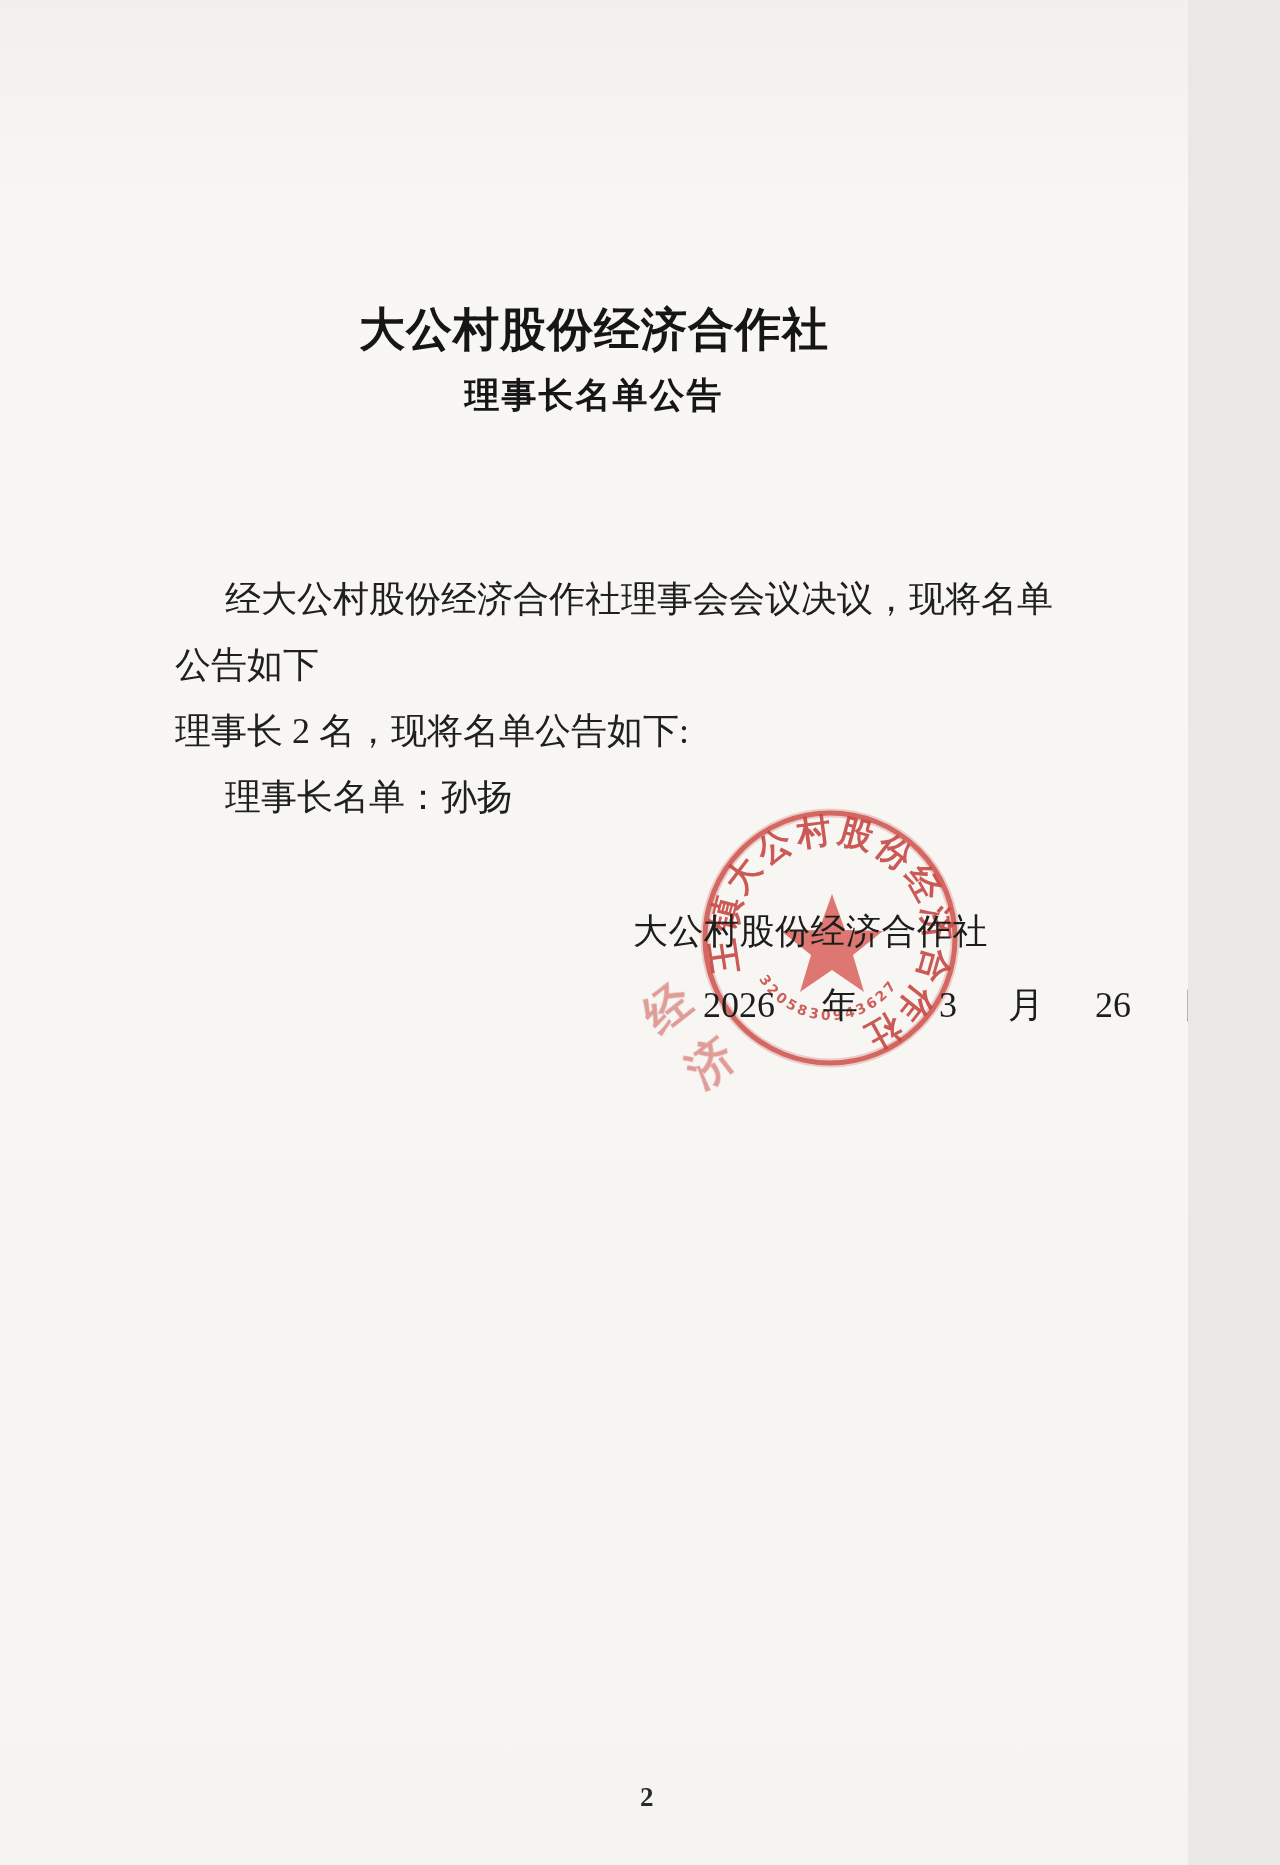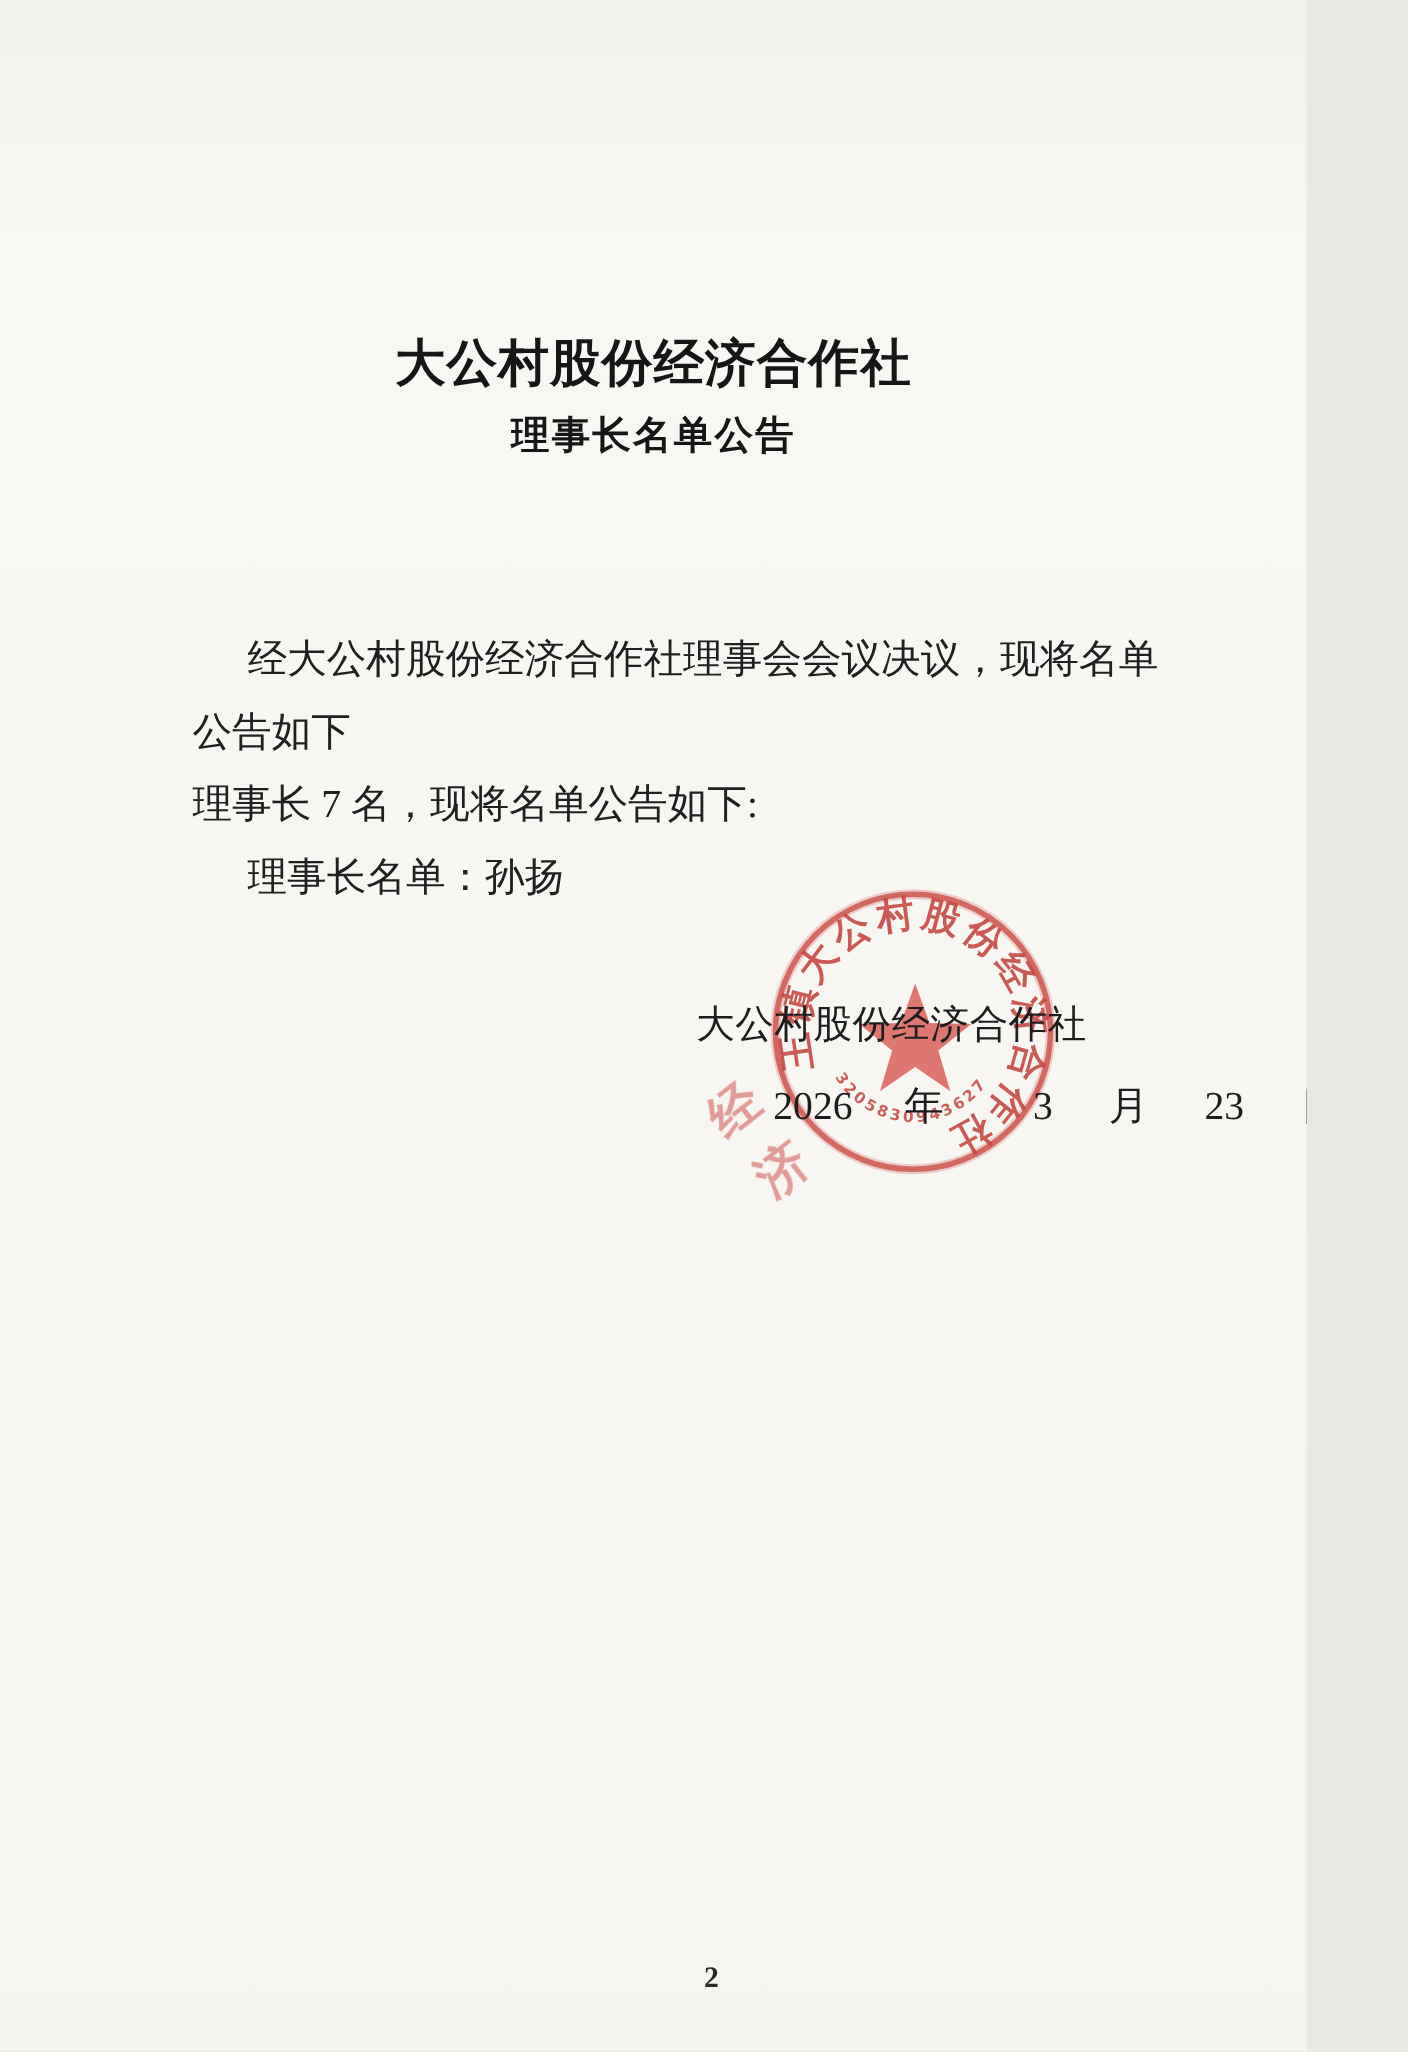--- a/index.html
+++ b/index.html
@@ -57,21 +57,21 @@
 
 <div class="page">
 
   <div class="title-block">
     <div class="title-line1">大公村股份经济合作社</div>
     <div class="title-line2">理事长名单公告</div>
   </div>
 
   <div class="body-block">
     <div class="indent">经大公村股份经济合作社理事会会议决议，现将名单公告如下</div>
-    <div>理事长 7 名，现将名单公告如下:</div>
+    <div>理事长 2 名，现将名单公告如下:</div>
     <div class="indent">理事长名单：孙扬</div>
   </div>
 
   <svg class="seal" viewBox="0 0 300 300" aria-hidden="true">
     <circle cx="150" cy="150" r="125" fill="none" stroke="rgba(201,63,58,0.78)" stroke-width="5"></circle>
     <circle cx="150" cy="150" r="125" fill="none" stroke="rgba(201,63,58,0.25)" stroke-width="9"></circle>
     <defs>
       <path id="ringPath" d="M 59.8 182.8 A 96 96 0 1 1 63.0 190.6" fill="none"></path>
       <path id="serialPath" d="M 79 191 A 82 82 0 0 0 221 191" fill="none"></path>
     </defs>
@@ -83,18 +83,18 @@
     </text>
     <polygon points="152,106 165,142 203,143 173,167 184,204 152,182 120,204 131,167 101,143 139,142" fill="rgba(214,75,69,0.8)"></polygon>
   </svg>
 
   <span class="ghost-char ghost-1">经</span>
   <span class="ghost-char ghost-2">济</span>
 
   <div class="sign-org">大公村股份经济合作社</div>
 
   <div class="sign-date">
-    <span>2026</span><span class="gap-xs">年</span><span class="gap-l">3</span><span class="gap-s">月</span><span class="gap-s">23</span><span class="gap-s">日</span>
+    <span>2026</span><span class="gap-xs">年</span><span class="gap-l">3</span><span class="gap-s">月</span><span class="gap-s">26</span><span class="gap-s">日</span>
   </div>
 
   <div class="page-number">2</div>
 
 </div>
 
 </body></html>

